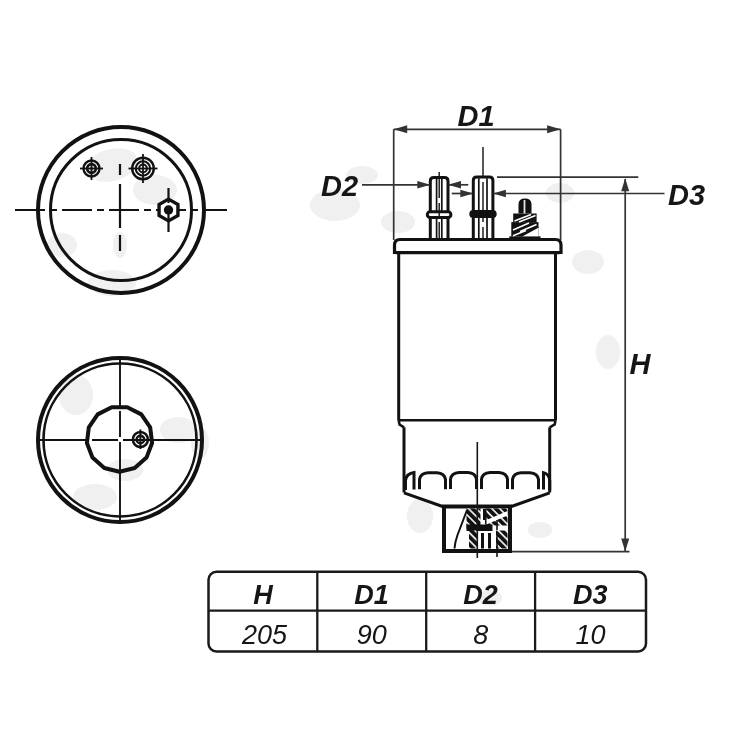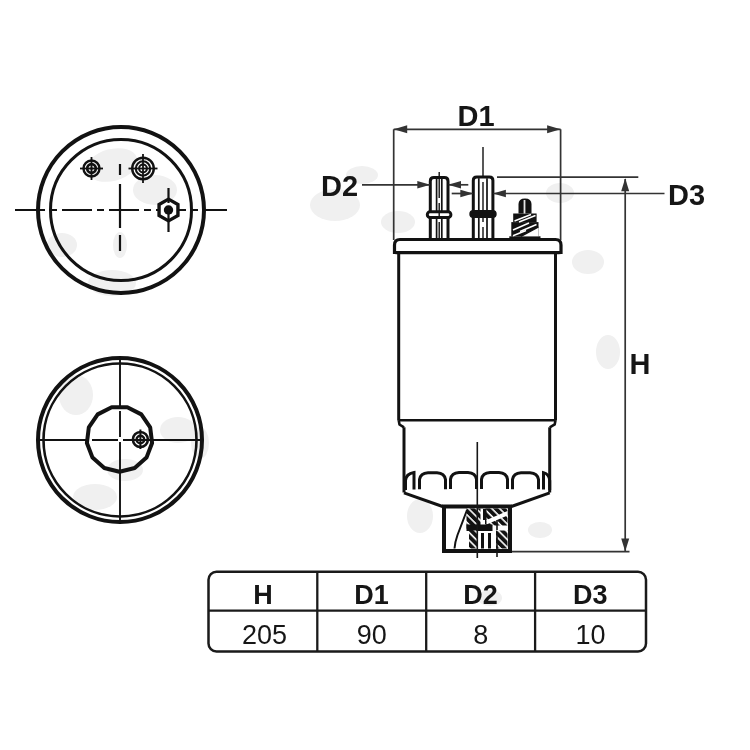--- a/index.html
+++ b/index.html
@@ -1,16 +1,16 @@
 <!DOCTYPE html>
 <html><head>
 <meta charset="utf-8">
 <style>
 html,body{margin:0;padding:0;background:#fff;}
-#page{width:750px;height:750px;position:relative;font-family:"Liberation Sans",sans-serif;}
+#page{width:750px;height:750px;position:relative;font-family:"Liberation Sans",sans-serif;font-style:italic;}
 svg{position:absolute;top:0;left:0;}
 text{font-family:"Liberation Sans",sans-serif;fill:#161616;}
 .lbl{font-weight:bold;font-size:29px;}
 </style>
 </head>
 <body>
 <div id="page">
 <svg width="750" height="750" viewBox="0 0 750 750">
 <defs>
 <pattern id="hatch" width="5.5" height="5.5" patternTransform="rotate(45)" patternUnits="userSpaceOnUse">

